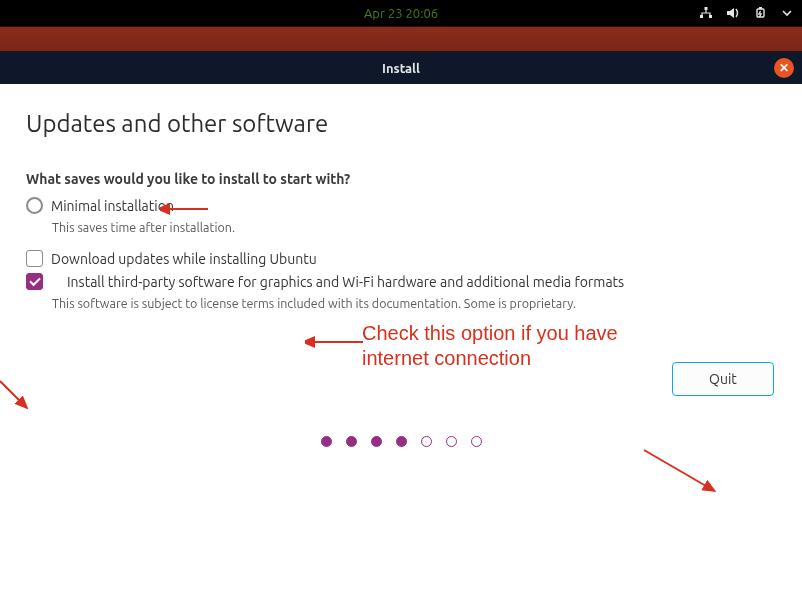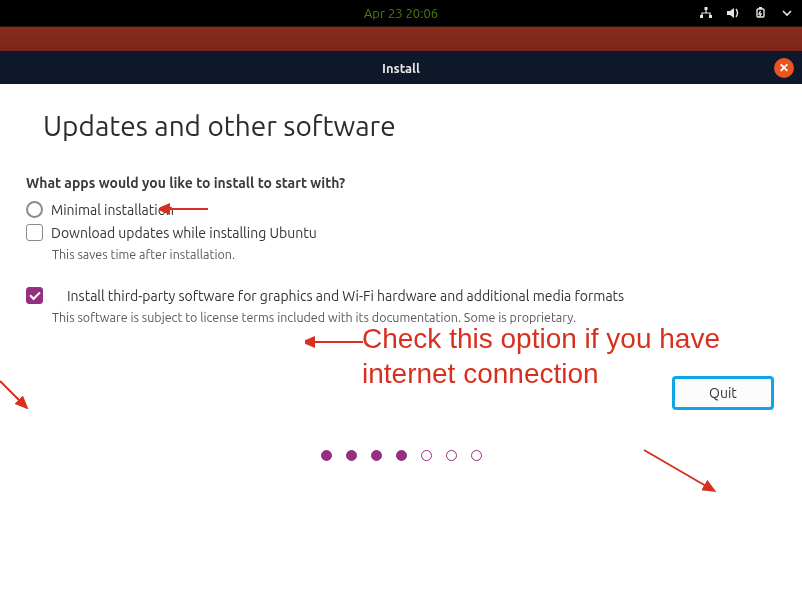--- a/index.html
+++ b/index.html
@@ -61,24 +61,24 @@
   .titlebar .close span {
     color: #fff;
     font-size: 12px;
     line-height: 1;
   }
   .content {
     padding: 10px 26px 0 26px;
     color: #333;
   }
   h1 {
-    font-size: 28px;
+    font-size: 24px;
     font-weight: 400;
     color: #2c2c2c;
-    margin: 16px 0 34px 17px;
+    margin: 16px 0 34px 0;
   }
   .section-label {
     font-size: 14px;
     font-weight: 700;
     color: #3a3a3a;
     margin-bottom: 10px;
   }
   .opt {
     display: flex;
     align-items: center;
@@ -137,21 +137,21 @@
   .btn-row {
     display: flex;
     justify-content: flex-end;
     gap: 10px;
     margin-top: 42px;
     padding-right: 2px;
   }
   .btn {
     min-width: 102px;
     height: 34px;
-    border: 3px solid #0ea5e9;
+    border: 1px solid #0ea5e9;
     border-radius: 4px;
     background: #fcfcfc;
     font-size: 14px;
     color: #333;
     cursor: pointer;
     display: flex;
     align-items: center;
     justify-content: center;
   }
   .dots {
@@ -164,21 +164,21 @@
     width: 11px; height: 11px;
     border-radius: 50%;
     border: 1.5px solid #962f82;
     background: #fff;
   }
   .dot.filled { background: #962f82; }
   
   .ann-text {
     position: absolute;
     color: #d8301f;
-    font-size: 28px;
+    font-size: 20px;
     font-family: Arial, sans-serif;
     line-height: 1.25;
   }
   .arrow { position: absolute; pointer-events: none; }
 </style>
 </head>
 <body>
 
 <div class="topbar">
   <span>Apr 23  20:06</span>
@@ -223,38 +223,38 @@
 <div class="titlebar">
   <span>Install</span>
   <div class="close">
     <span>✕</span>
   </div>
 </div>
 
 <div class="content" style="position:relative;">
   <h1>Updates and other software</h1>
 
-  <div class="section-label">What apps would you like to install to start with?</div>
+  <div class="section-label">What saves would you like to install to start with?</div>
 
 
   <div class="opt">
     <span class="radio"></span>
     <span class="opt-label">Minimal installation</span>
   </div>
 
 
   <div class="opt">
+      <div class="desc">This saves time after installation.</div>
+    </div>
+  <div class="opt">
     <span class="checkbox"></span>
     <span class="opt-label">Download updates while installing Ubuntu</span>
   </div>
-  <div class="opt">
-      <div class="desc">This saves time after installation.</div>
-    </div>
-
-  <div class="opt" style="margin-top:16px;gap:24px;">
+
+  <div class="opt" style="margin-top:6px;gap:24px;">
     <span class="checkbox checked"></span>
     <span class="opt-label">Install third-party software for graphics and Wi-Fi hardware and additional media formats</span>
   </div>
   <div class="opt">
       <div class="desc">This software is subject to license terms included with its documentation. Some is proprietary.</div>
     </div>
 
   <div class="btn-row">
     <div class="btn">Quit</div>
   </div>

